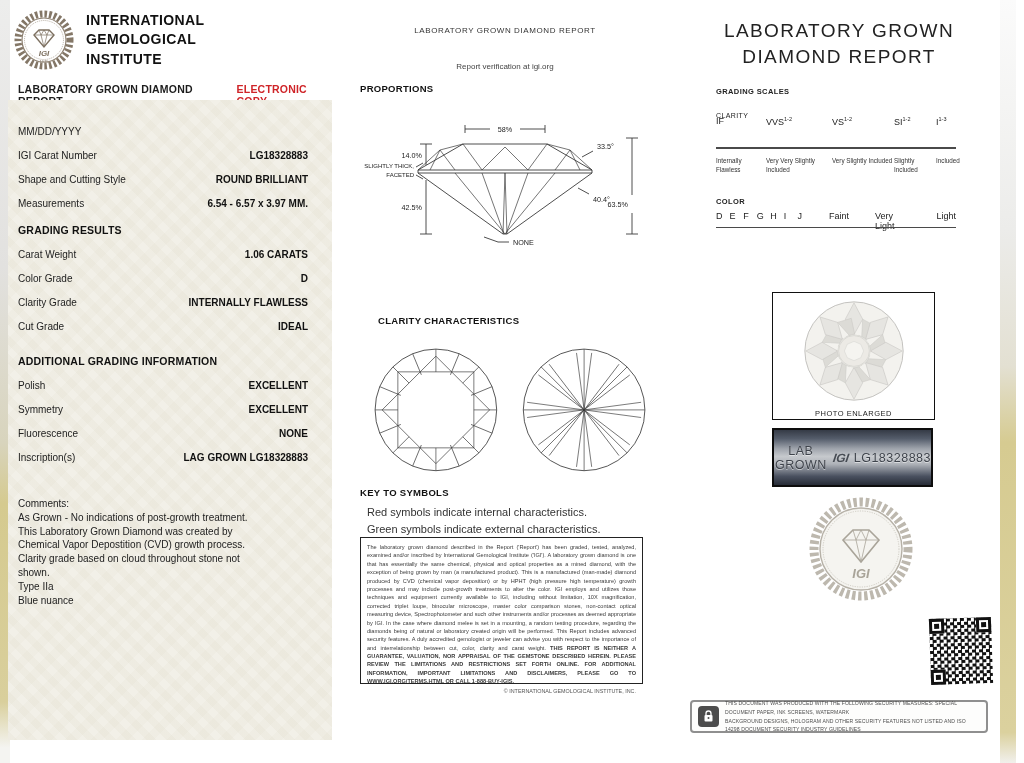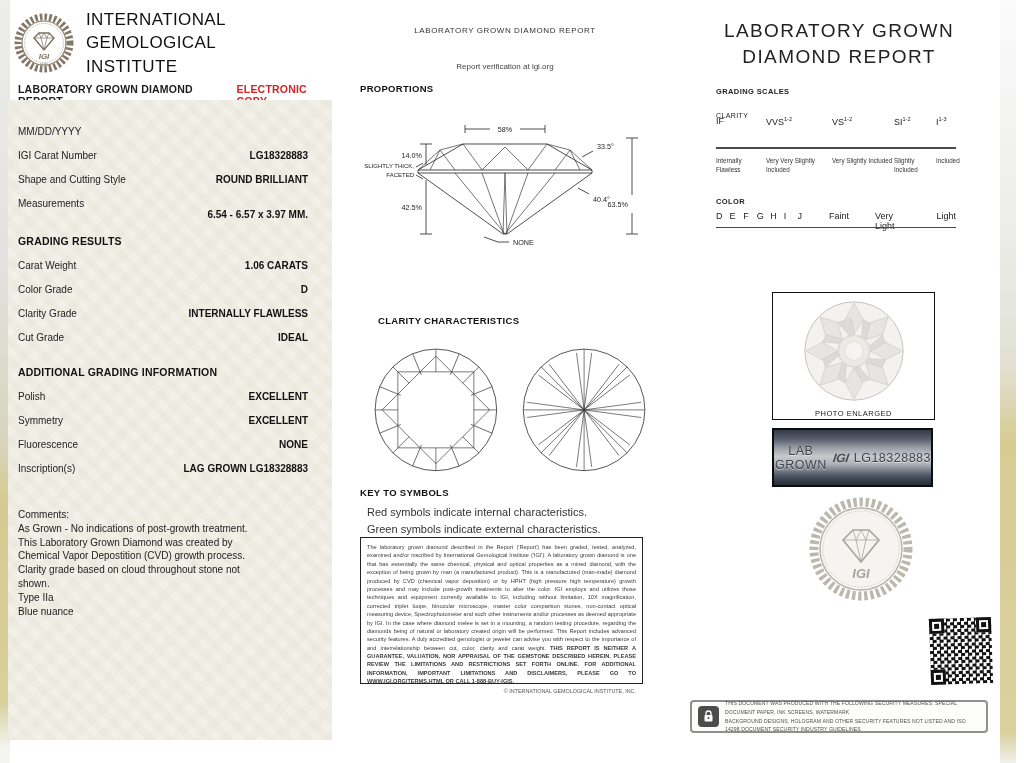--- a/index.html
+++ b/index.html
@@ -7,31 +7,31 @@
         font-family:"Liberation Sans",sans-serif;color:#1c1c1c;}
   .abs{position:absolute;}
   
   .edge-left{left:0;top:0;width:10px;height:100%;
     background:linear-gradient(to bottom,#ededec 0%,#e2e1df 35%,#d8d4bd 58%,#d5ca8f 66%,#d9cf9c 92%,#f4f4f1 98%);}
   .edge-right{right:8px;top:0;width:16px;height:100%;
     background:linear-gradient(to bottom,#fbfbfb 0%,#ececea 30%,#e3e0d2 48%,#d6cb91 58%,#dbd19e 96%,#f1f0ec 100%);}
   
   .left-col{left:8px;top:0;width:324px;height:763px;}
   .logo-row{position:absolute;left:4px;top:8px;display:flex;align-items:center;gap:10px;}
-  .org-name{font-size:17px;font-weight:normal;line-height:1.38;letter-spacing:.4px;color:#111;}
+  .org-name{font-size:14px;font-weight:bold;line-height:1.38;letter-spacing:.4px;color:#111;}
   .subheader{position:absolute;left:10px;top:83px;display:flex;gap:14px;font-size:10.5px;font-weight:bold;letter-spacing:.2px;}
   .panel{position:absolute;left:0;top:100px;width:324px;height:640px;background:#f2f0e8;
     background-image:repeating-linear-gradient(45deg,rgba(205,198,170,.10) 0 7px,rgba(255,255,255,0) 7px 14px),
                      repeating-linear-gradient(-45deg,rgba(205,198,170,.07) 0 9px,rgba(255,255,255,0) 9px 18px);
     padding:26px 24px 0 10px;box-sizing:border-box;}
   .lp-row{display:flex;align-items:flex-start;font-size:10px;margin-top:13px;color:#222;}
   .lp-row:first-child{margin-top:0;}
   .lp-val{margin-left:auto;font-weight:bold;color:#111;text-align:right;}
   .lp-sec{font-size:10.5px;font-weight:bold;margin-top:15px;letter-spacing:.2px;color:#111;}
-  .mt-lg{flex-direction:column;} .mt-xl{margin-top:23px;} .mt-cm{margin-top:34px;}
+  .mt-lg{} .mt-xl{margin-top:23px;} .mt-cm{margin-top:34px;}
   .comments{font-size:10px;line-height:1.38;color:#222;}
   
   .mid-col{left:360px;top:0;width:290px;height:763px;}
   .mc-doctitle{position:absolute;top:26px;width:100%;text-align:center;font-size:8px;letter-spacing:.6px;color:#333;}
   .mc-verify{position:absolute;top:62px;width:100%;text-align:center;font-size:8px;color:#444;}
   .mc-h{font-size:9.5px;font-weight:bold;letter-spacing:.3px;color:#111;}
   .key-line{font-size:11px;color:#333;margin-left:7px;line-height:1.55;}
   .legal-box{position:absolute;left:0;top:537px;width:283px;height:147px;border:1px solid #222;
      box-sizing:border-box;padding:5px 6px;background:#fff;}
   .legal-body{font-size:5.6px;line-height:1.5;text-align:justify;color:#3a3a3a;}

